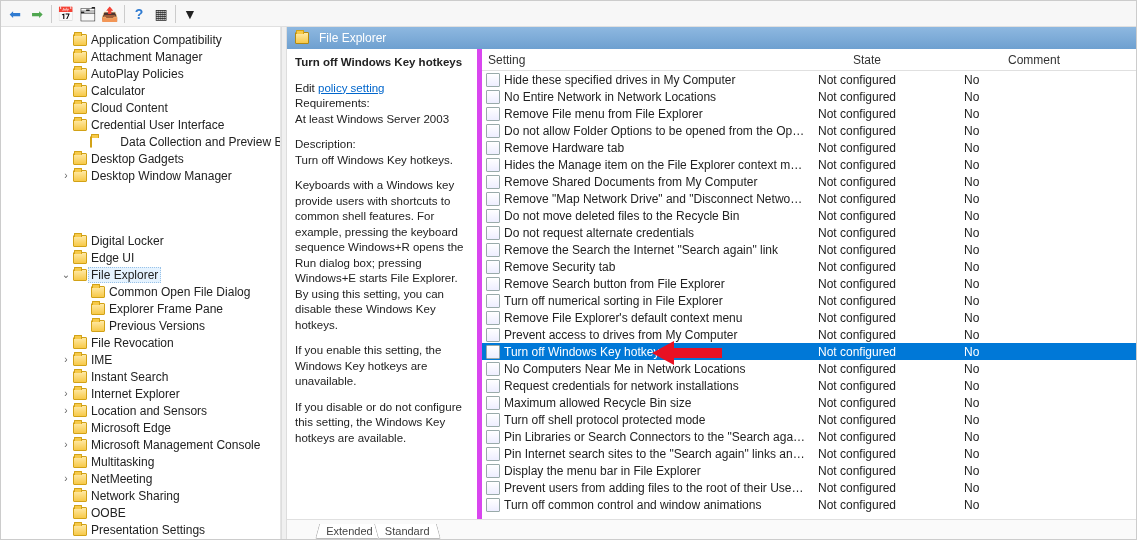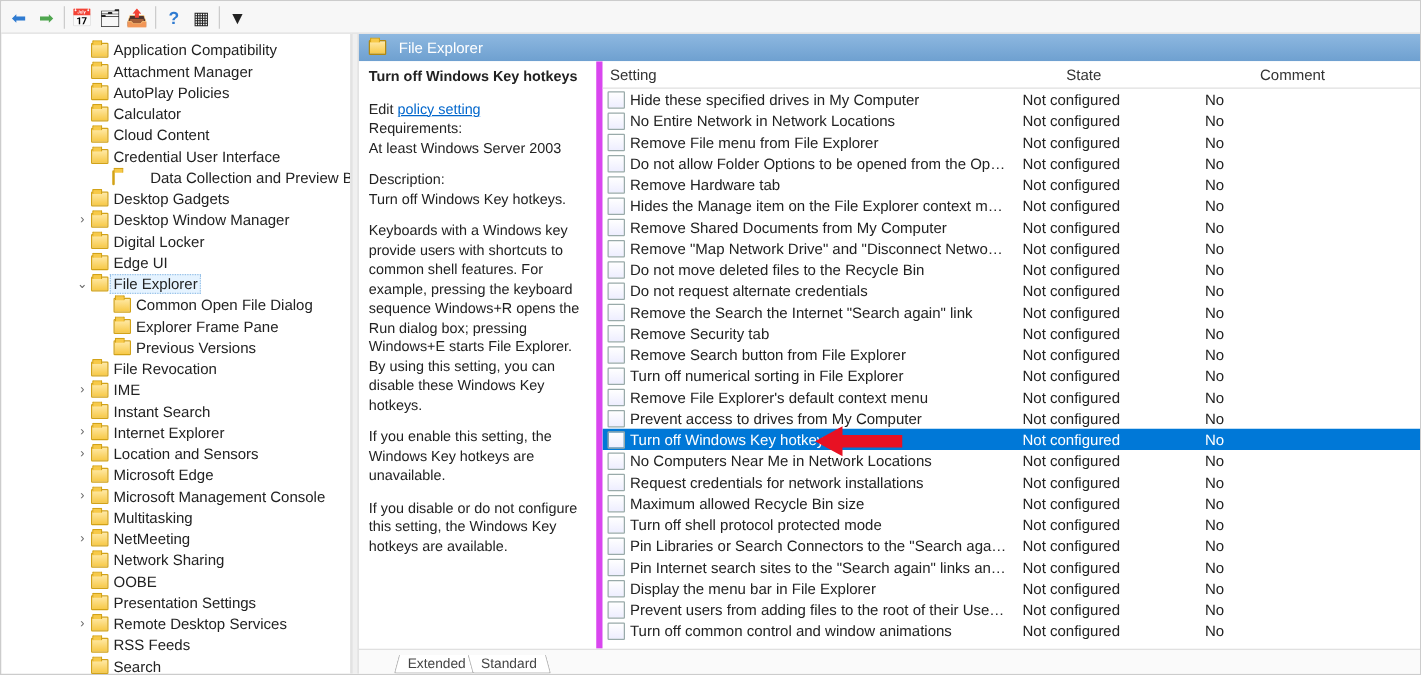--- a/index.html
+++ b/index.html
@@ -113,21 +113,21 @@
           <div class="tree-item" style="padding-left: 0px;">
             <span class="exp blank">·</span>
             <span class="folder-icon"></span>
             <span class="label">Desktop Gadgets</span>
           </div>
           <div class="tree-item" style="padding-left: 0px;">
             <span class="exp">›</span>
             <span class="folder-icon"></span>
             <span class="label">Desktop Window Manager</span>
           </div>
-          <div class="tree-item" style="padding-left: 0px;">
+          <div class="tree-item" style="padding-left: 0px; margin-top: 48px;">
             <span class="exp blank">·</span>
             <span class="folder-icon"></span>
             <span class="label">Digital Locker</span>
           </div>
           <div class="tree-item" style="padding-left: 0px;">
             <span class="exp blank">·</span>
             <span class="folder-icon"></span>
             <span class="label">Edge UI</span>
           </div>
           <div class="tree-item selected" style="padding-left: 0px;">

